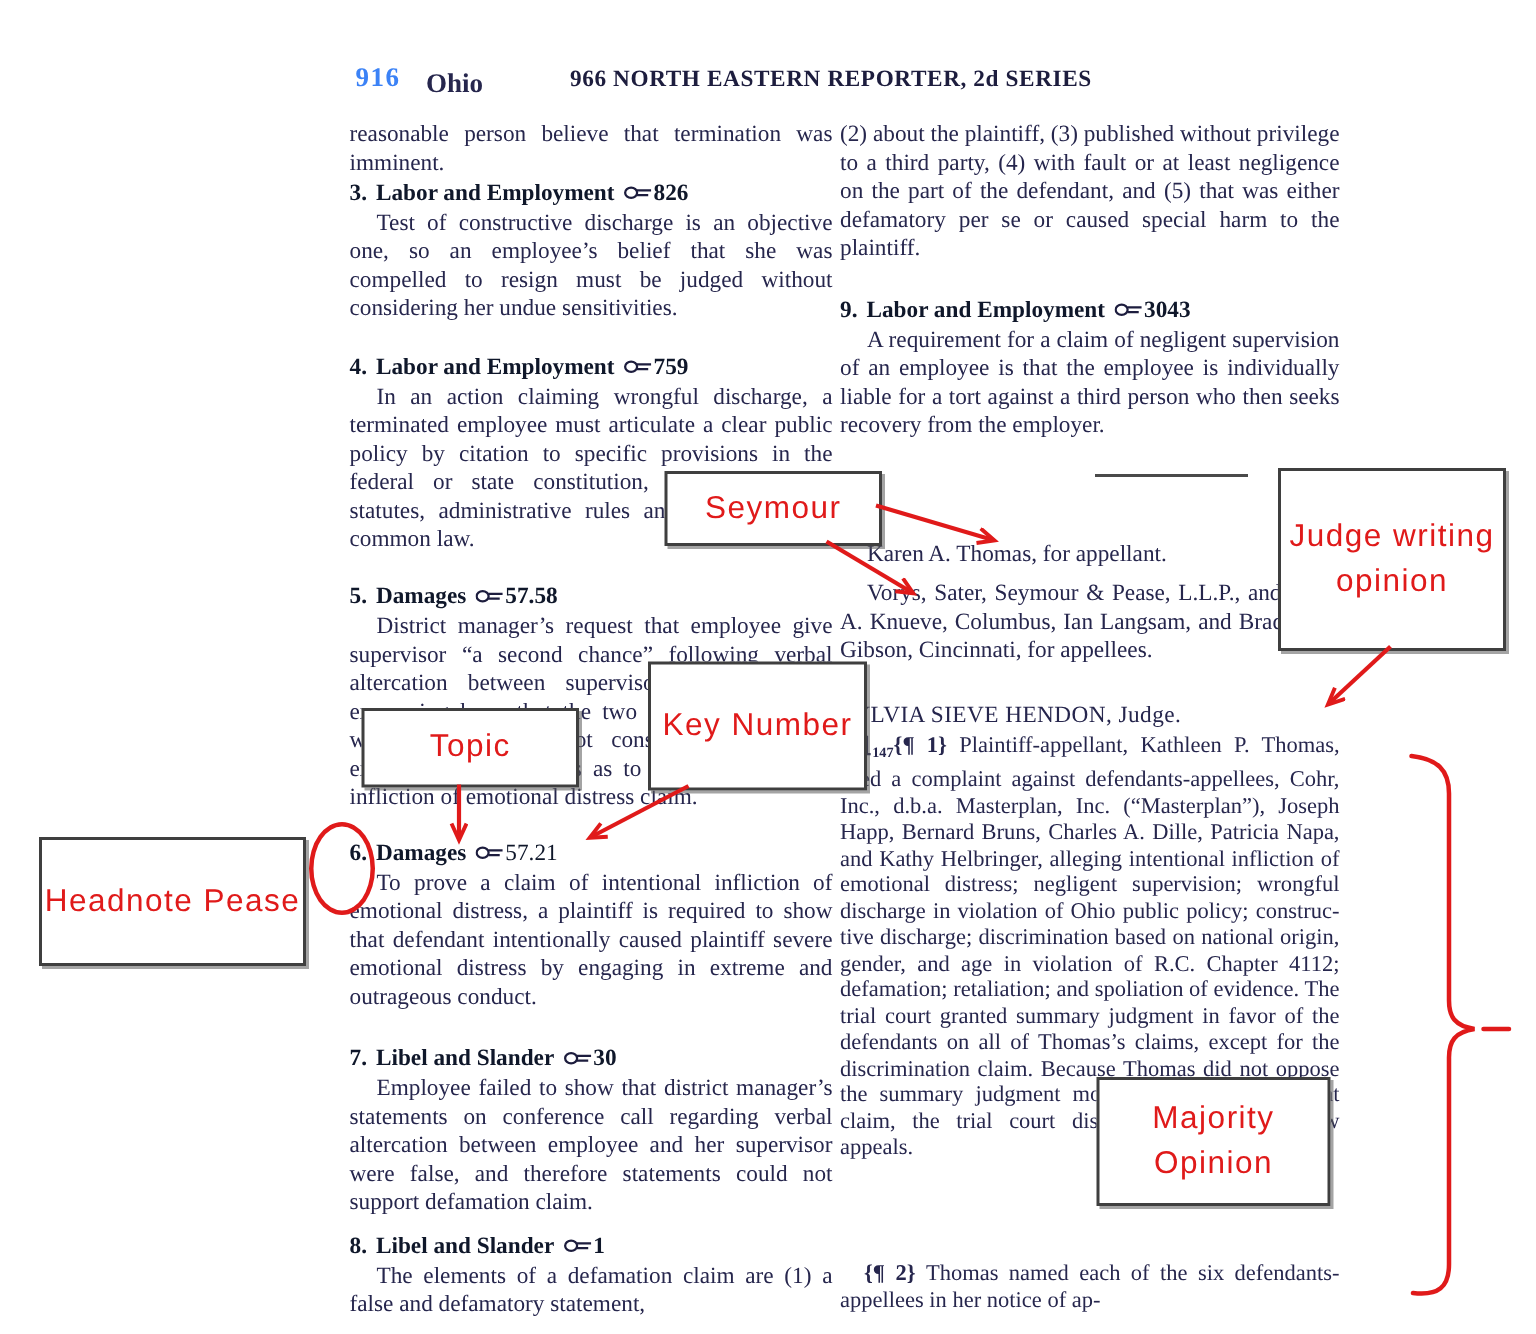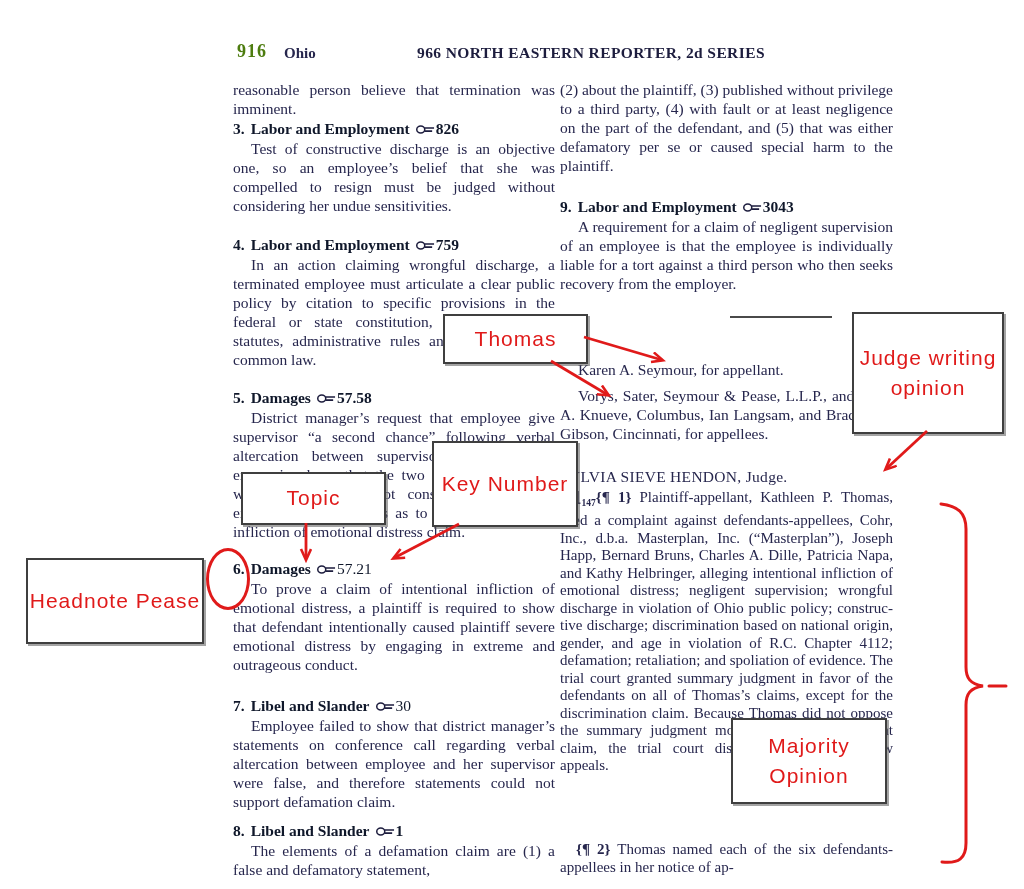--- a/index.html
+++ b/index.html
@@ -1,22 +1,22 @@
 <!DOCTYPE html>
 <html><head>
 <meta charset="utf-8">
 <style>
   html,body{margin:0;padding:0;background:#ffffff;}
   #canvas{position:relative;width:1024px;height:889px;background:#ffffff;overflow:hidden;
           font-family:"Liberation Serif",serif;color:#26264d;}
 
   
-  .hdr-page{position:absolute;left:237px;top:41px;font-size:18px;font-weight:bold;color:#4d7c0f;letter-spacing:1px;}
-  .hdr-state{position:absolute;left:284px;top:45px;font-size:15px;font-weight:bold;color:#26264d;}
-  .hdr-title{position:absolute;left:380px;top:44px;font-size:15.5px;font-weight:bold;color:#1d1d3e;letter-spacing:0.4px;margin-left:37px;}
+  .hdr-page{position:absolute;left:237px;top:41px;font-size:18px;font-weight:bold;color:#3b82f6;letter-spacing:1px;}
+  .hdr-state{position:absolute;left:284px;top:45px;font-size:18px;font-weight:bold;color:#26264d;}
+  .hdr-title{position:absolute;left:380px;top:44px;font-size:15.5px;font-weight:bold;color:#1d1d3e;letter-spacing:0.4px;}
 
   
   .col{position:absolute;width:322px;font-size:15.5px;line-height:19px;text-align:justify;}
   .block{position:absolute;left:0;width:100%;}
   #left-col{left:233px;top:0;height:889px;}
   #right-col{left:560px;top:0;width:333px;height:752px;}
 
   .hn-head{font-weight:bold;color:#0f172a;font-size:15.5px;white-space:nowrap;}
   .hn-num{margin-right:6px;}
   .key-icon{display:inline-block;margin:0 1px 0 6px;vertical-align:-1px;color:#1d1d3e;}
@@ -94,21 +94,21 @@
             </svg></span><span class="hn-key" style="font-weight:normal">57.21</span>
       </div>
       <p class="body-p">To prove a claim of intentional inflic­tion of emotional distress, a plaintiff is required to show that defendant intention­ally caused plaintiff severe emotional dis­tress by engaging in extreme and outra­geous conduct.</p>
     </div>
 
     <div class="block" style="top:696px">
       <div class="hn-head">
         <span class="hn-num">7.</span><span class="hn-topic">Libel and Slander</span><span class="key-icon"><svg viewBox="0 0 20 11" width="19" height="11">
               <ellipse cx="5" cy="5.5" rx="4.2" ry="3.6" fill="none" stroke="currentColor" stroke-width="1.6"></ellipse>
               <path d="M9 3.8 H19 M9 7.2 H17" stroke="currentColor" stroke-width="1.6" fill="none"></path>
-            </svg></span><span class="hn-key" style="font-weight:normal">30</span>
+            </svg></span><span class="hn-key" style="font-weight:bold">30</span>
       </div>
       <p class="body-p">Employee failed to show that district manager’s statements on conference call regarding verbal altercation between em­ployee and her supervisor were false, and therefore statements could not support defamation claim.</p>
     </div>
 
     <div class="block" style="top:821px">
       <div class="hn-head">
         <span class="hn-num">8.</span><span class="hn-topic">Libel and Slander</span><span class="key-icon"><svg viewBox="0 0 20 11" width="19" height="11">
               <ellipse cx="5" cy="5.5" rx="4.2" ry="3.6" fill="none" stroke="currentColor" stroke-width="1.6"></ellipse>
               <path d="M9 3.8 H19 M9 7.2 H17" stroke="currentColor" stroke-width="1.6" fill="none"></path>
             </svg></span><span class="hn-key" style="font-weight:bold">1</span>
@@ -129,41 +129,41 @@
               <ellipse cx="5" cy="5.5" rx="4.2" ry="3.6" fill="none" stroke="currentColor" stroke-width="1.6"></ellipse>
               <path d="M9 3.8 H19 M9 7.2 H17" stroke="currentColor" stroke-width="1.6" fill="none"></path>
             </svg></span><span class="hn-key" style="font-weight:bold">3043</span>
       </div>
       <p class="body-p">A requirement for a claim of negligent supervision of an employee is that the employee is individually liable for a tort against a third person who then seeks recovery from the employer.</p>
     </div>
 
     <div class="rule" style="left:170px;top:316px"></div>
 
     <div class="block" style="top:360px">
-      <p class="counsel">Karen A. Seymour, for appellant.</p>
+      <p class="counsel">Karen A. Thomas, for appellant.</p>
     </div>
     <div class="block" style="top:386px">
       <p class="counsel">Vorys, Sater, Seymour &amp; Pease, L.L.P., and Mark A. Knueve, Columbus, Ian Langsam, and Bradley L. Gibson, Cincin­nati, for appellees.</p>
     </div>
 
     <div class="block judge-line" style="top:467px">
       <span>SYLVIA SIEVE HENDON, Judge.</span>
     </div>
 
     <div class="block" style="top:489px">
       <p class="op"><span class="pgmark">⌊<sub class="pgnum">147</sub></span><span class="pmark">{¶ 1}</span>&nbsp;<span>Plaintiff-appellant, Kathleen P. Thomas, filed a complaint against defen­dants-appellees, Cohr, Inc., d.b.a. Master­plan, Inc. (“Masterplan”), Joseph Happ, Bernard Bruns, Charles A. Dille, Patricia Napa, and Kathy Helbringer, alleging in­tentional infliction of emotional distress; negligent supervision; wrongful discharge in violation of Ohio public policy; construc­tive discharge; discrimination based on na­tional origin, gender, and age in violation of R.C. Chapter 4112; defamation; retalia­tion; and spoliation of evidence. The trial court granted summary judgment in favor of the defendants on all of Thom­as’s claims, except for the discrimina­tion claim. Because Thomas did not op­pose the summary judgment motion with respect to that claim, the trial court dis­missed it. Thomas now appeals.</span></p>
     </div>
 
     <div class="block" style="top:841px">
       <p class="op"><span class="pmark">{¶ 2}</span>&nbsp;<span>Thomas named each of the six defendants-appellees in her notice of ap-</span></p>
     </div>
   </div>
 
   <div class="ann-box" style="left:443px;top:314px;width:141px;height:46px">
-    <span>Thomas</span>
+    <span>Seymour</span>
   </div>
 
   <div class="ann-box" style="left:241px;top:472px;width:141px;height:49px">
     <span>Topic</span>
   </div>
 
   <div class="ann-box" style="left:852px;top:312px;width:148px;height:118px">
     <span>Judge writing opinion</span>
   </div>
 

